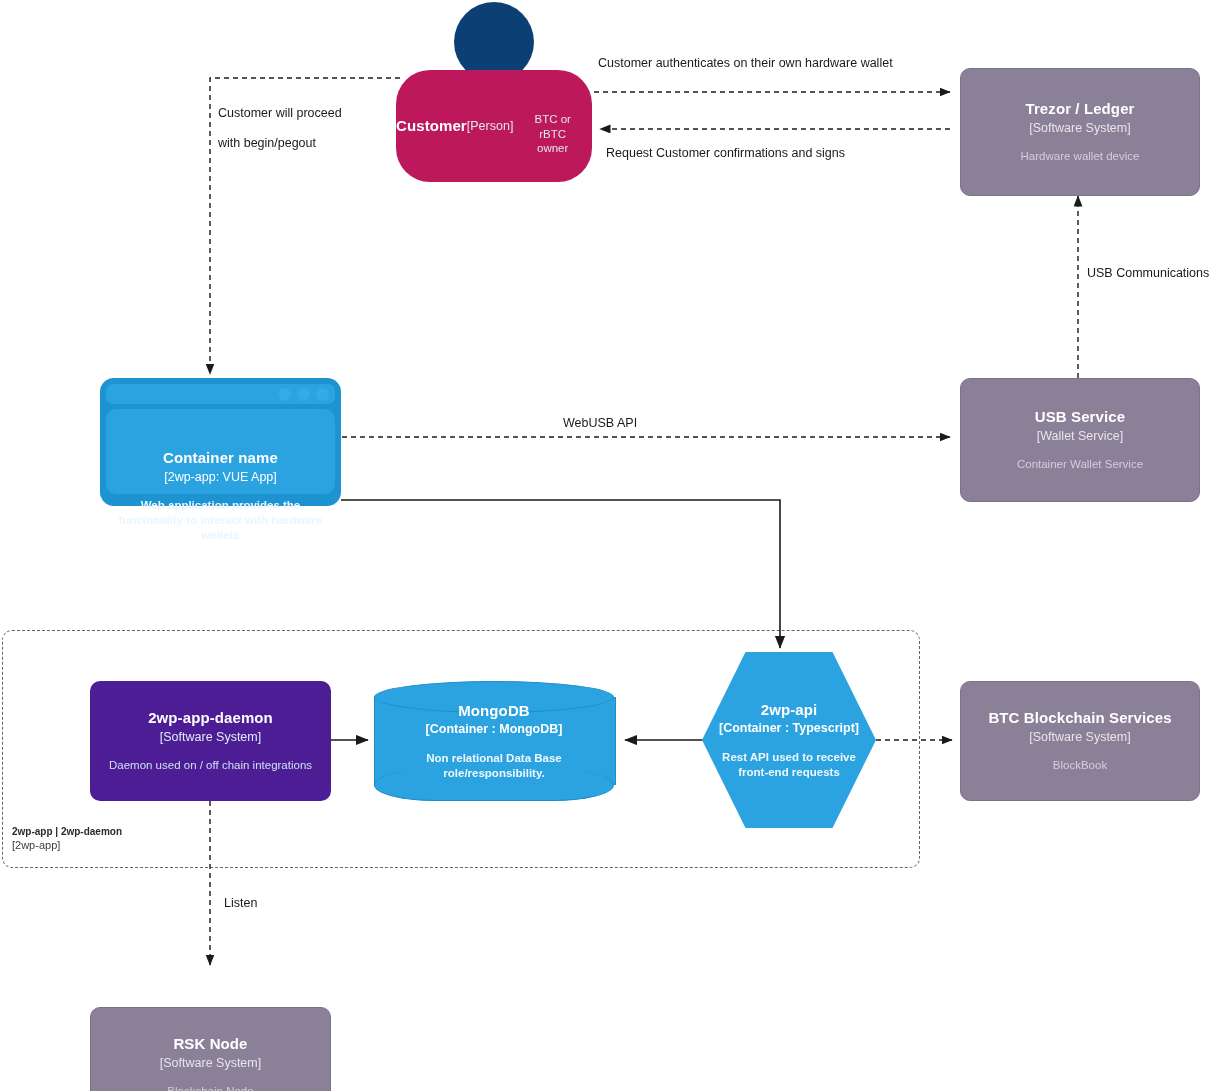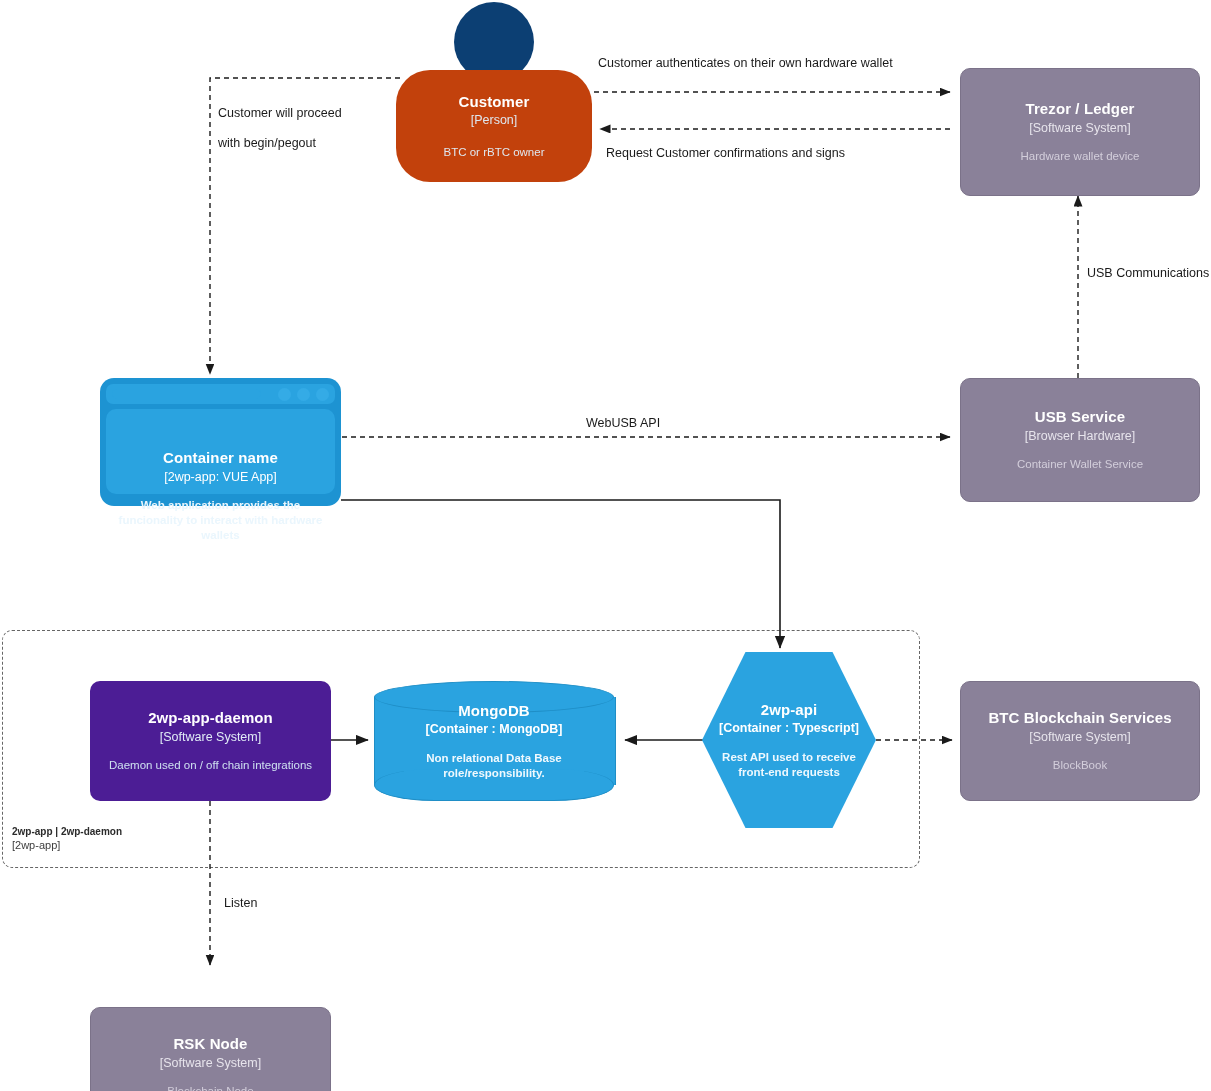--- a/index.html
+++ b/index.html
@@ -61,23 +61,23 @@
     border-radius: 50%;
     background: #0c3f73;
   }
   .person-body {
     position: absolute;
     left: 0;
     top: 68px;
     width: 196px;
     height: 112px;
     border-radius: 34px;
-    background: #c2410c;
-    display: flex;
-    flex-direction: column;
+    background: #be185d;
+    display: flex;
+    flex-direction: row;
     align-items: center;
     justify-content: center;
     text-align: center;
     color: #fff;
   }
   .person-body .n-desc { margin-top: 16px; color:#dfe7ef; }
   .person-body .n-tech { color:#dfe7ef; }
 
   
   .sys {
@@ -332,21 +332,21 @@
     </div>
     <div class="browser-body">
       <div class="n-title">Container name</div>
       <div class="n-tech">[2wp-app: VUE App]</div>
       <div class="n-desc">Web application provides the funcionality to interact with hardware wallets</div>
     </div>
   </div>
 
   <div class="node sys" style="left:960px; top:378px; width:240px; height:124px;">
     <div class="n-title">USB Service</div>
-    <div class="n-tech">[Browser Hardware]</div>
+    <div class="n-tech">[Wallet Service]</div>
     <div class="n-desc">Container Wallet Service</div>
   </div>
 
   <div class="node cont-dark" style="left:90px; top:681px; width:241px; height:120px;">
     <div class="n-title">2wp-app-daemon</div>
     <div class="n-tech">[Software System]</div>
     <div class="n-desc">Daemon used on / off chain integrations</div>
   </div>
 
   <div class="cyl" style="left:374px; top:681px; width:240px; height:120px;">
@@ -382,19 +382,19 @@
   </div>
 
   <div class="edge-label" style="left:598px; top:56px;">Customer authenticates on their own hardware wallet</div>
 
   <div class="edge-label" style="left:606px; top:146px;">Request Customer confirmations and signs</div>
 
   <div class="edge-label" style="left:218px; top:106px;">Customer will proceed</div>
 
   <div class="edge-label" style="left:218px; top:136px;">with begin/pegout</div>
 
-  <div class="edge-label" style="left:586px; top:416px;">WebUSB API</div>
+  <div class="edge-label" style="left:563px; top:416px;">WebUSB API</div>
 
   <div class="edge-label" style="left:1087px; top:266px;">USB Communications</div>
 
   <div class="edge-label" style="left:224px; top:896px;">Listen</div>
 
 </div>
 
 </body></html>

